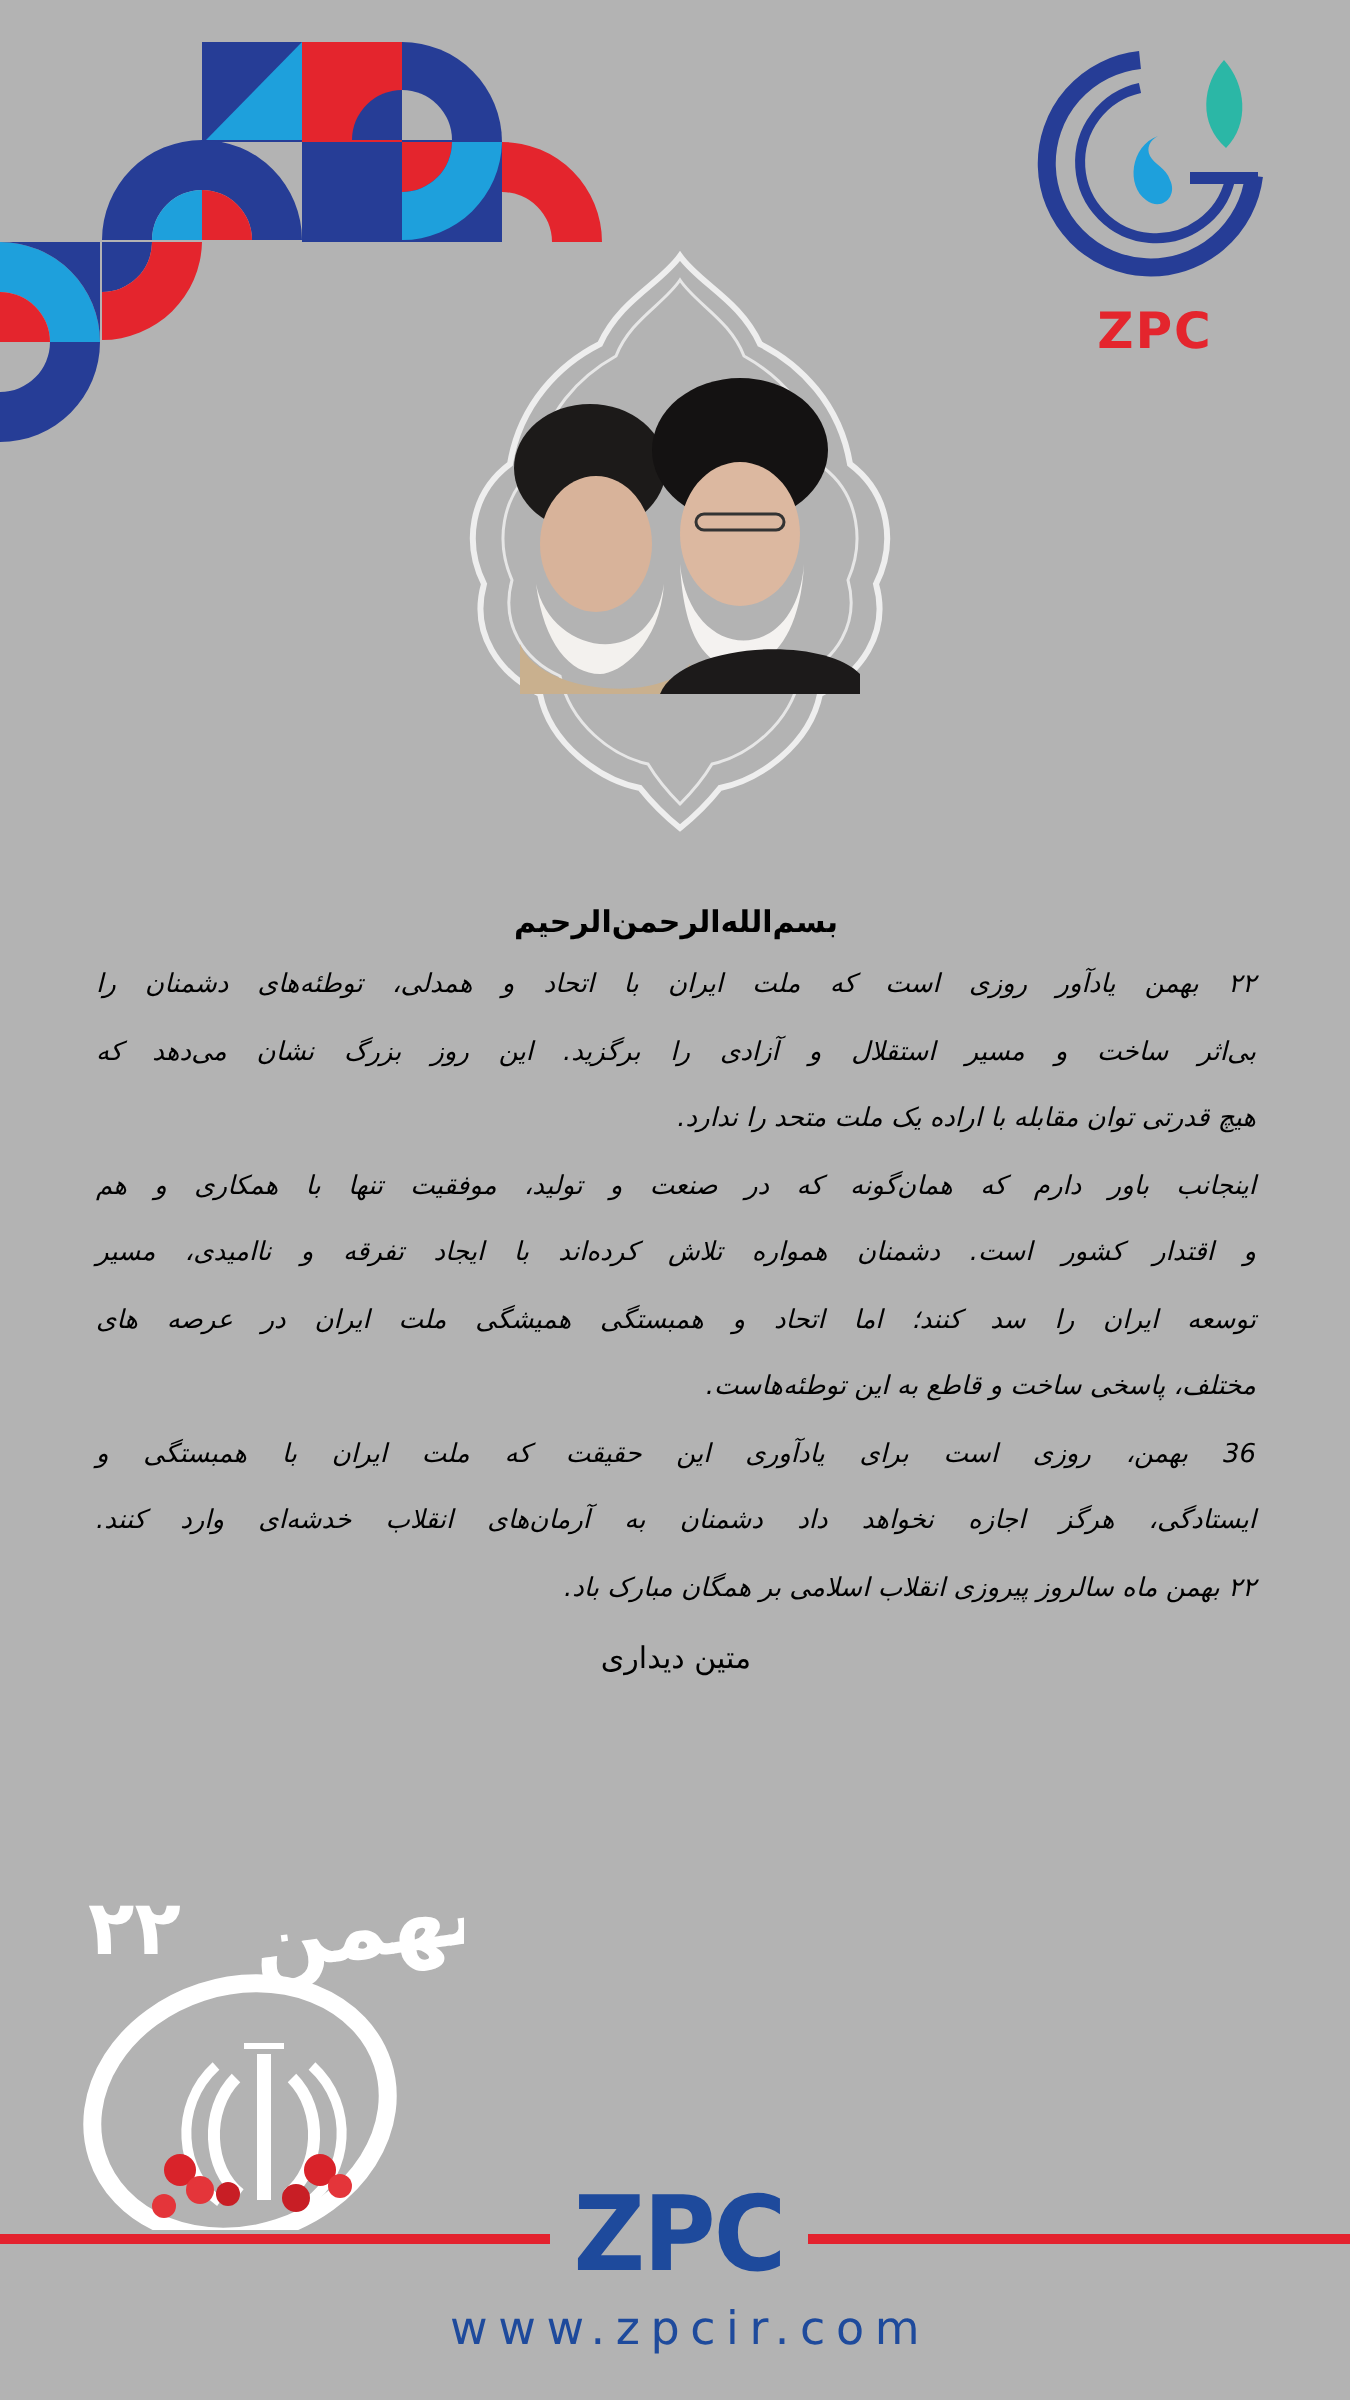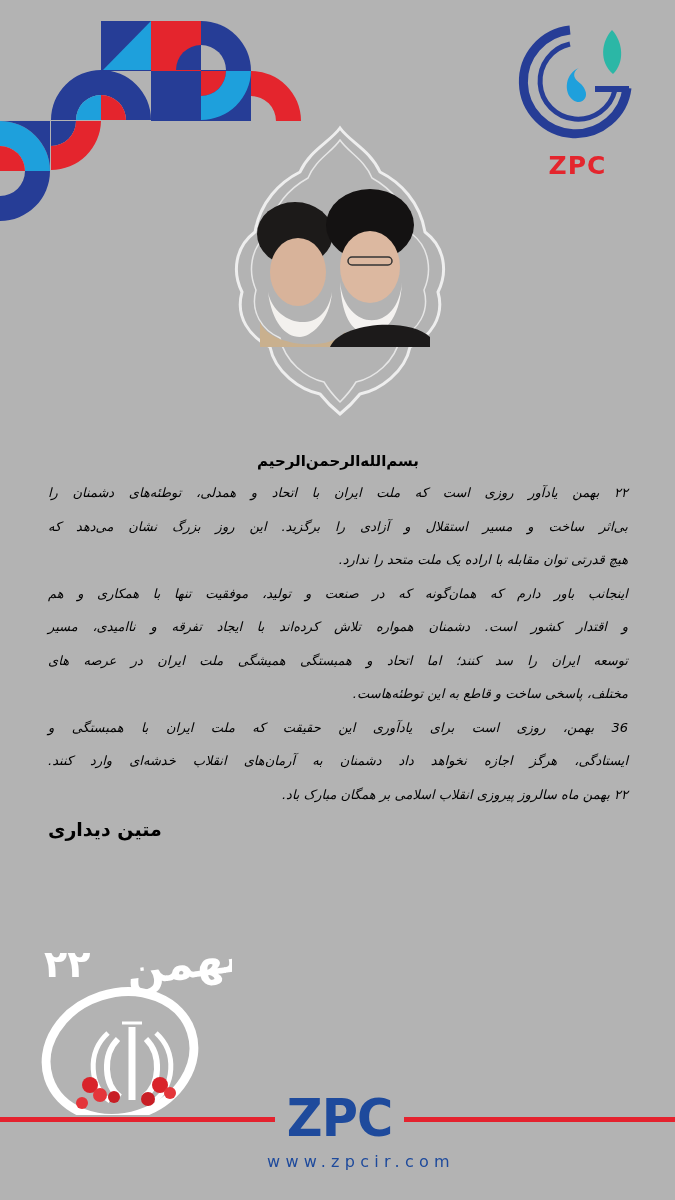--- a/index.html
+++ b/index.html
@@ -27,38 +27,38 @@
 
   
   #message {
     left: 48px; top: 446px; width: 580px;
     direction: rtl; color: #000000;
     font-family: "DejaVu Sans", sans-serif;
   }
   .title { text-align: center; font-weight: bold; font-size: 15px; line-height: 30px; height: 30px; }
   .line { font-size: 13px; line-height: 33.5px; height: 33.5px; white-space: nowrap; text-align: justify; text-align-last: justify; font-style: italic; }
   .line.last { text-align-last: right; }
-  .sig { text-align: left; font-weight: bold; font-size: 19px; line-height: 36px; height: 36px; }
+  .sig { text-align: center; font-weight: normal; font-size: 15px; line-height: 36px; height: 36px; }
 
   
   #emblem { left: 32px; top: 935px; width: 200px; height: 180px; }
 
   
   .red-line { height: 5px; background: #e4222e; }
   #red-left { left: 0; top: 1117px; width: 275px; }
   #red-right { left: 404px; top: 1117px; width: 271px; }
   #footer-brand {
     left: 275px; top: 1090px; width: 129px; text-align: center;
     color: #1e4a9c; font-weight: bold; font-size: 52px; line-height: 56px;
     font-family: "DejaVu Sans", sans-serif; letter-spacing: -1px;
     transform: scaleX(0.95);
   }
   #footer-url {
     left: 225px; top: 1152px; width: 230px; text-align: right;
-    color: #1e4a9c; font-size: 16px; letter-spacing: 5.3px;
+    color: #1e4a9c; font-size: 23px; letter-spacing: 5.3px;
     font-family: "DejaVu Sans", sans-serif;
   }
 </style>
 </head>
 <body>
 
 <svg id="pattern" class="abs" viewBox="0 0 320 230">
   <defs>
     <clipPath id="c1">
         <rect x="100" y="20" width="50" height="50"></rect>

